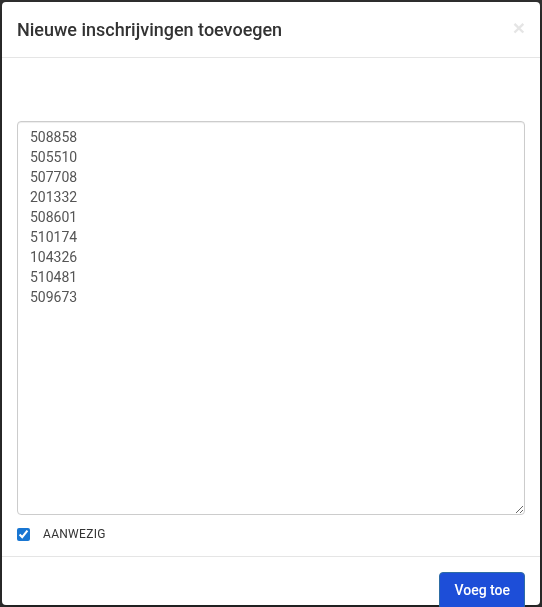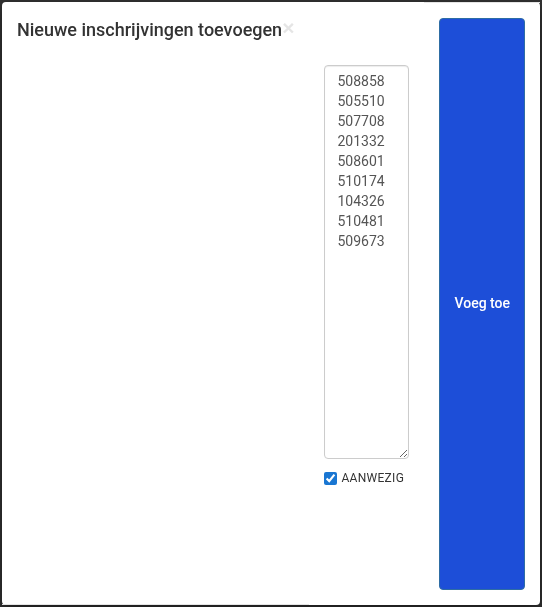--- a/index.html
+++ b/index.html
@@ -14,21 +14,21 @@
       height: 607px;
       overflow: hidden;
     }
     .modal {
       background: #fff;
       width: 538px;
       height: 603px;
       margin: 2px;
       border-radius: 4px;
       display: flex;
-      flex-direction: row;
+      flex-direction: column;
       box-shadow: 0 5px 15px rgba(0,0,0,0.5);
     }
     .modal-header {
       padding: 15px 15px 15px 15px;
       border-bottom: 1px solid #e5e5e5;
       display: flex;
       justify-content: space-between;
       align-items: flex-start;
     }
     .modal-title {
@@ -72,21 +72,21 @@
       border-radius: 4px;
       resize: both;
       font-family: inherit;
       box-shadow: inset 0 1px 1px rgba(0,0,0,0.075);
       margin-top: 48px;
     }
     .checkbox-row {
       margin-top: 12px;
       display: flex;
       align-items: center;
-      gap: 4px;
+      gap: 13px;
     }
     .checkbox-input {
       width: 13px;
       height: 13px;
       accent-color: #1976d2;
       cursor: pointer;
     }
     .checkbox-label {
       font-size: 12px;
       color: #333;

